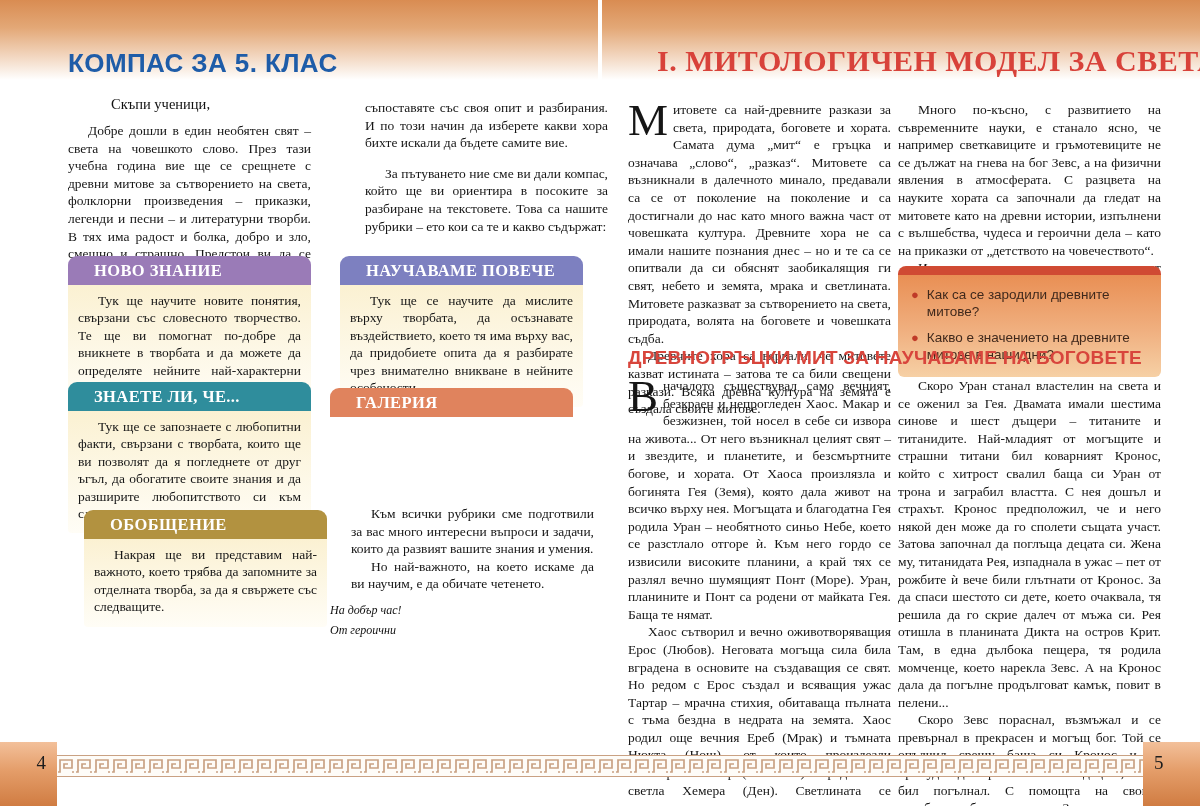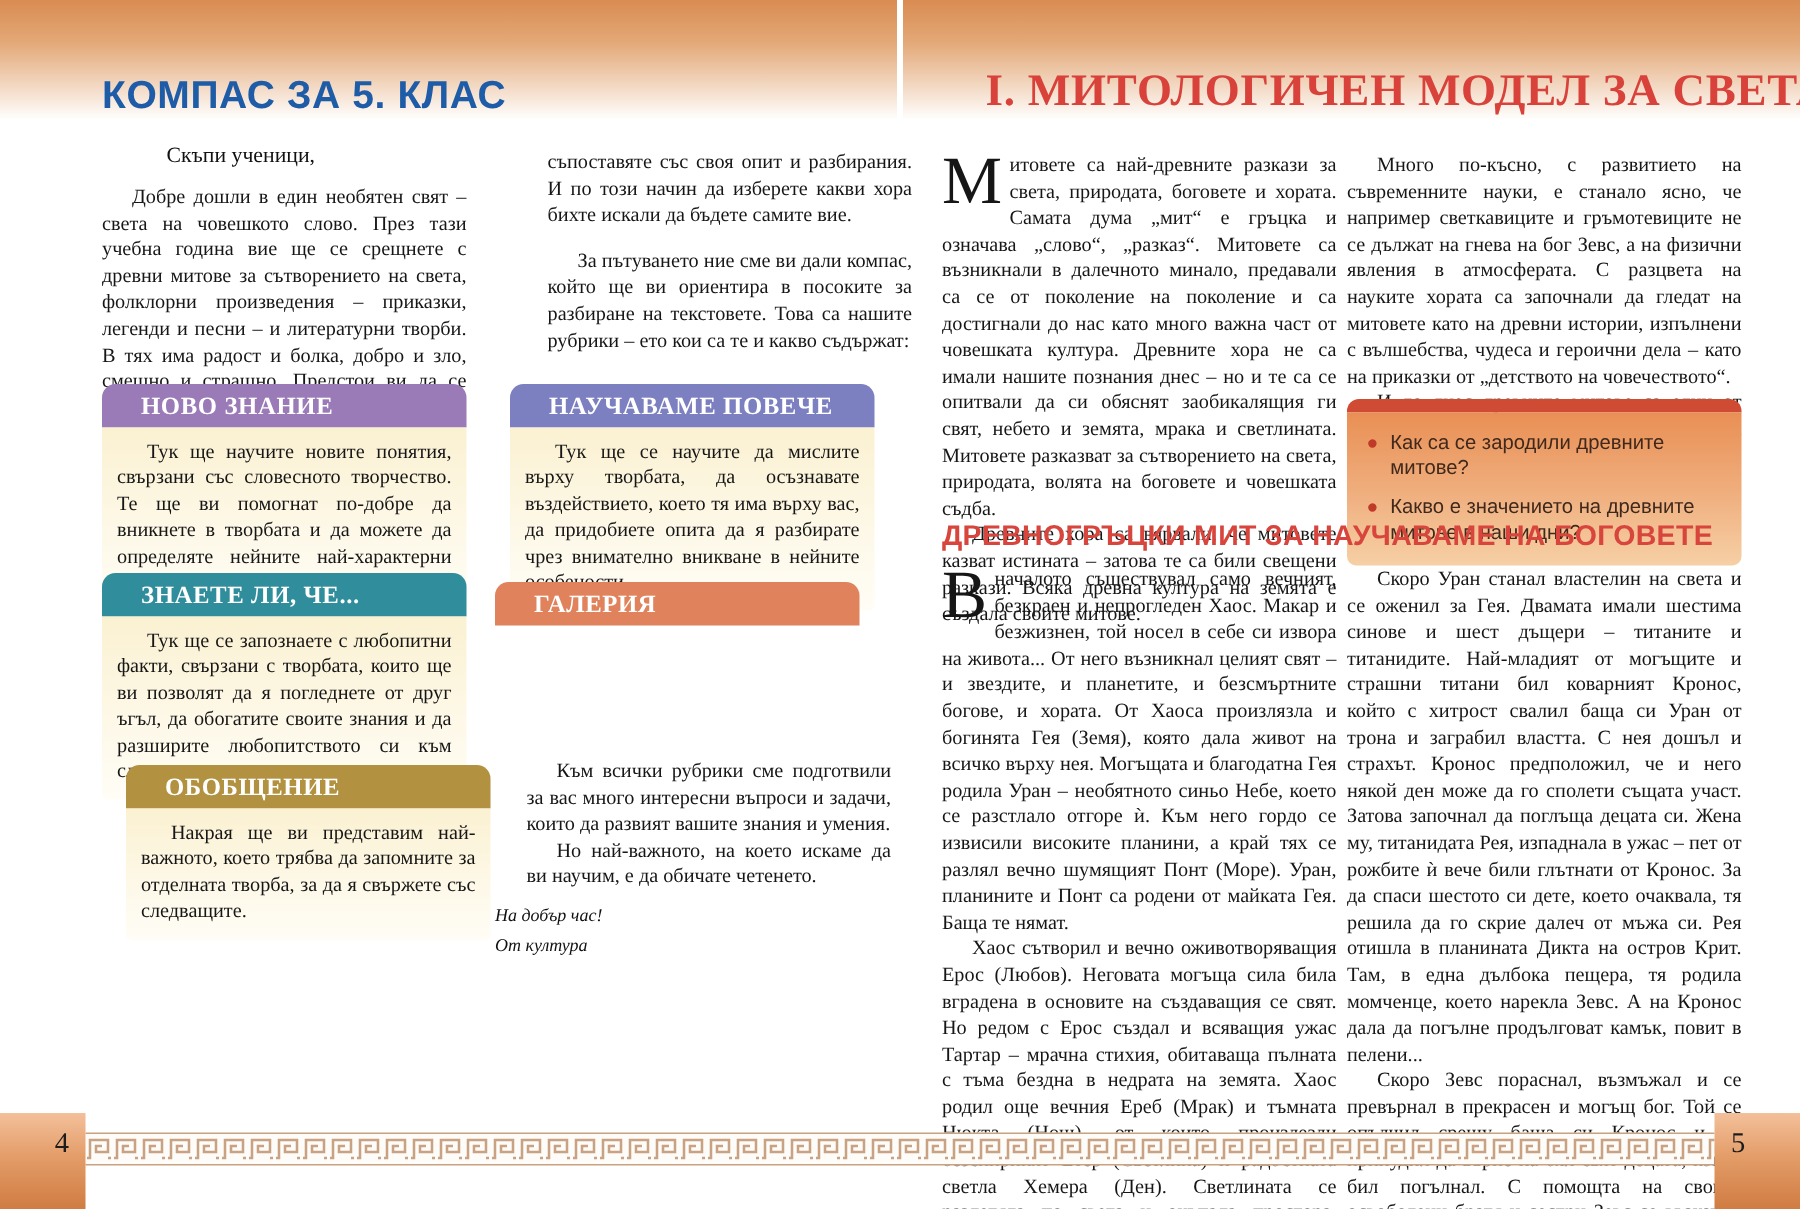--- a/index.html
+++ b/index.html
@@ -142,21 +142,21 @@
     <div class="rubric-header hdr-obobshtenie">ОБОБЩЕНИЕ</div>
     <div class="rubric-body">Накрая ще ви представим най-важното, което трябва да запомните за отделната творба, за да я свържете със следващите.</div>
   </div>
 
   <div class="col serif-body l-closing">
     <p class="indent">Към всички рубрики сме подготвили за вас много интересни въпроси и задачи, които да развият вашите знания и умения.</p>
     <p class="indent p2">Но най-важното, на което искаме да ви научим, е да обичате четенето.</p>
   </div>
   <div class="signoff">
     <div>На добър час!</div>
-    <div>От култура</div>
+    <div>От героични</div>
   </div>
 
   <div class="main-title">I. МИТОЛОГИЧЕН МОДЕЛ ЗА СВЕТА</div>
 
   <div class="col serif-body r-col1a">
     <p><span class="dropcap">М</span><span>итовете са най-древните разкази за света, природата, боговете и хората. Самата дума „мит“ е гръцка и означава „слово“, „разказ“. Митовете са възникнали в далечното минало, предавали са се от поколение на поколение и са достигнали до нас като много важна част от човешката култура. Древните хора не са имали нашите познания днес – но и те са се опитвали да си обяснят заобикалящия ги свят, небето и земята, мрака и светлината. Митовете разказват за сътворението на света, природата, волята на боговете и човешката съдба.</span></p>
     <p class="p2">Древните хора са вярвали, че митовете казват истината – затова те са били свещени разкази. Всяка древна култура на земята е създала своите митове.</p>
   </div>
   <div class="col serif-body r-col2a">
     <p class="indent">Много по-късно, с развитието на съвременните науки, е станало ясно, че например светкавиците и гръмотевиците не се дължат на гнева на бог Зевс, а на физични явления в атмосферата. С разцвета на науките хората са започнали да гледат на митовете като на древни истории, изпълнени с вълшебства, чудеса и героични дела – като на приказки от „детството на човечеството“.</p>

